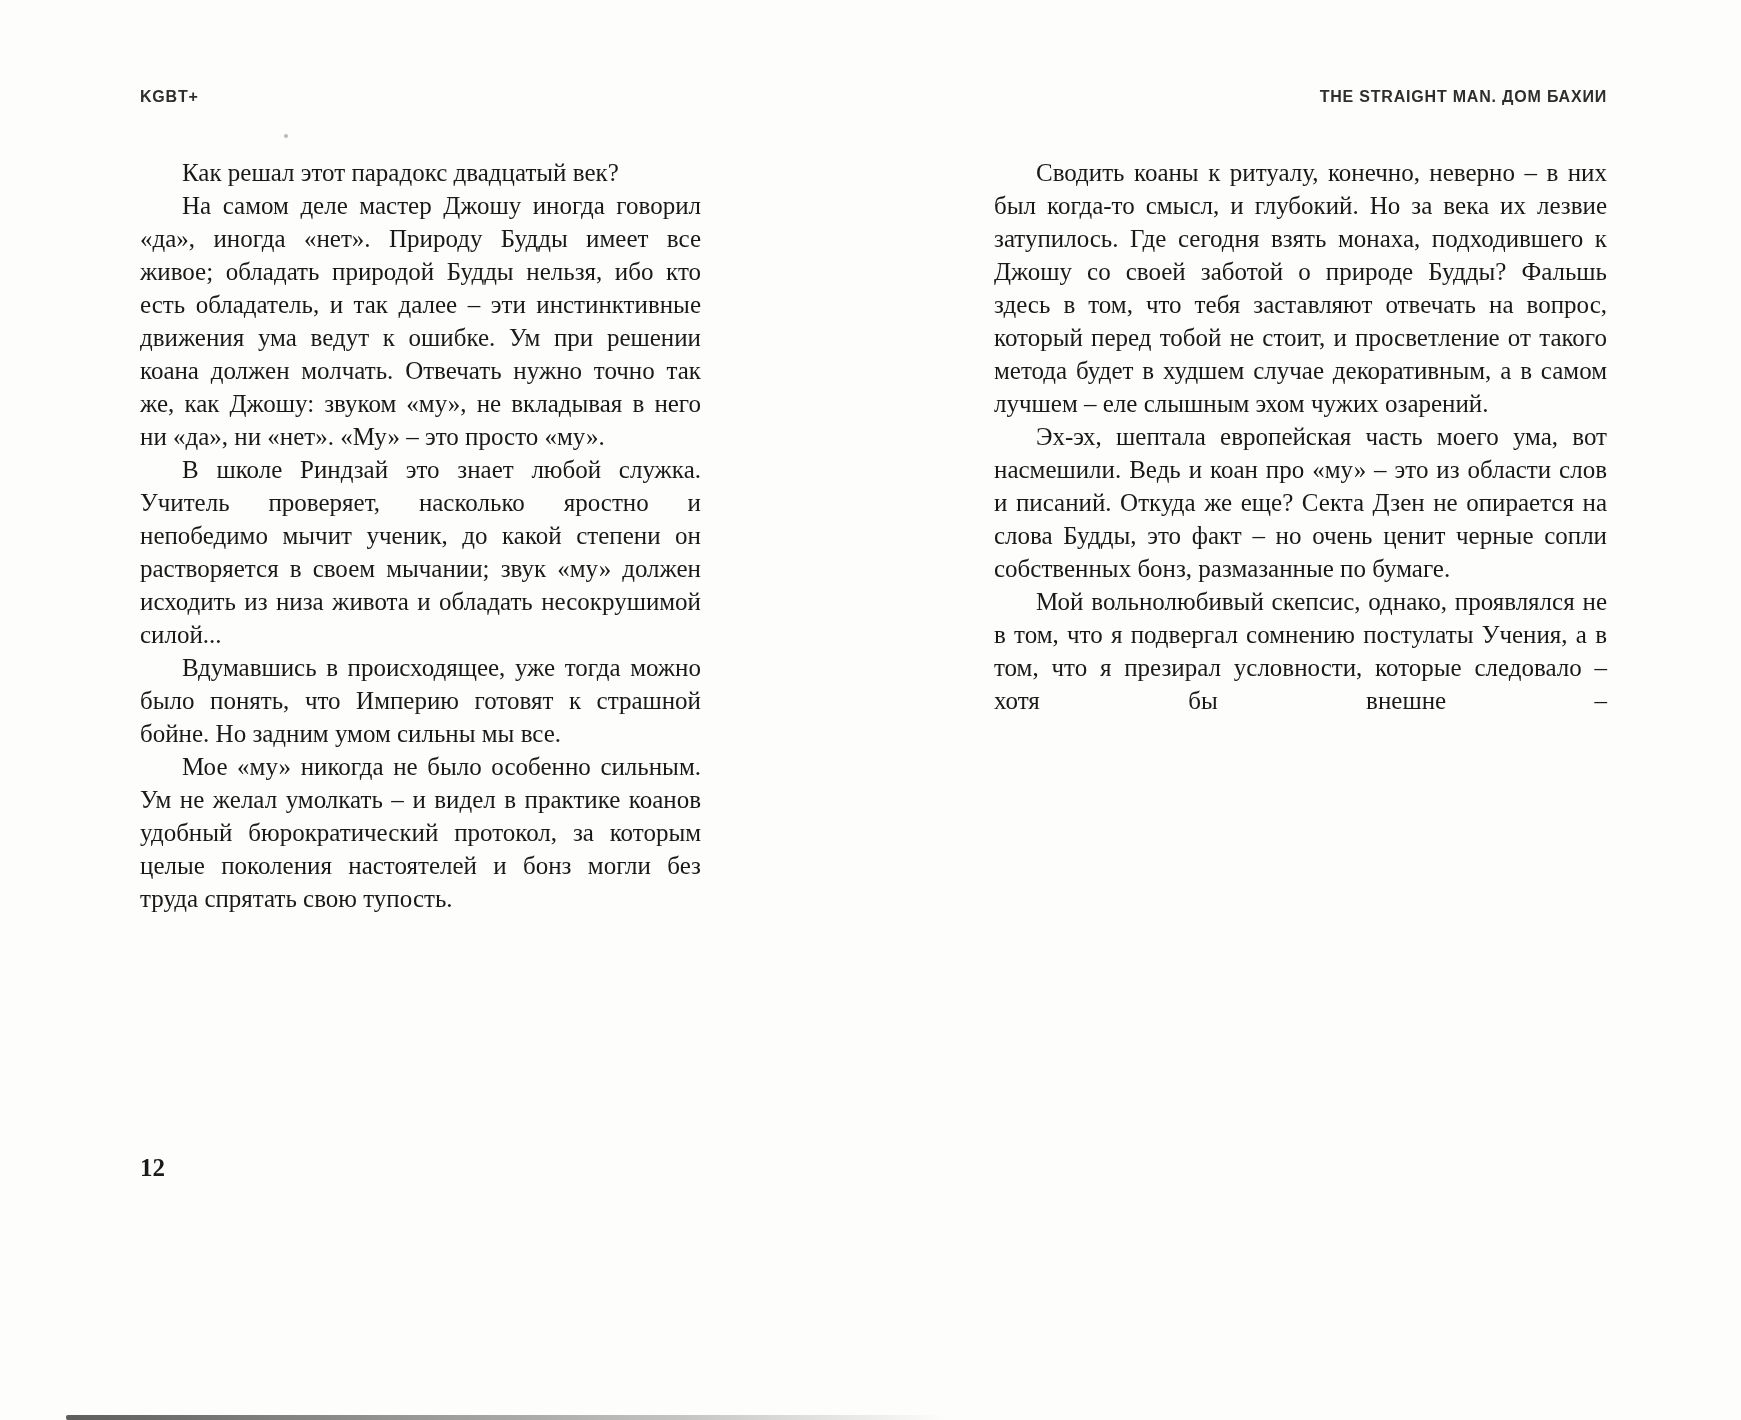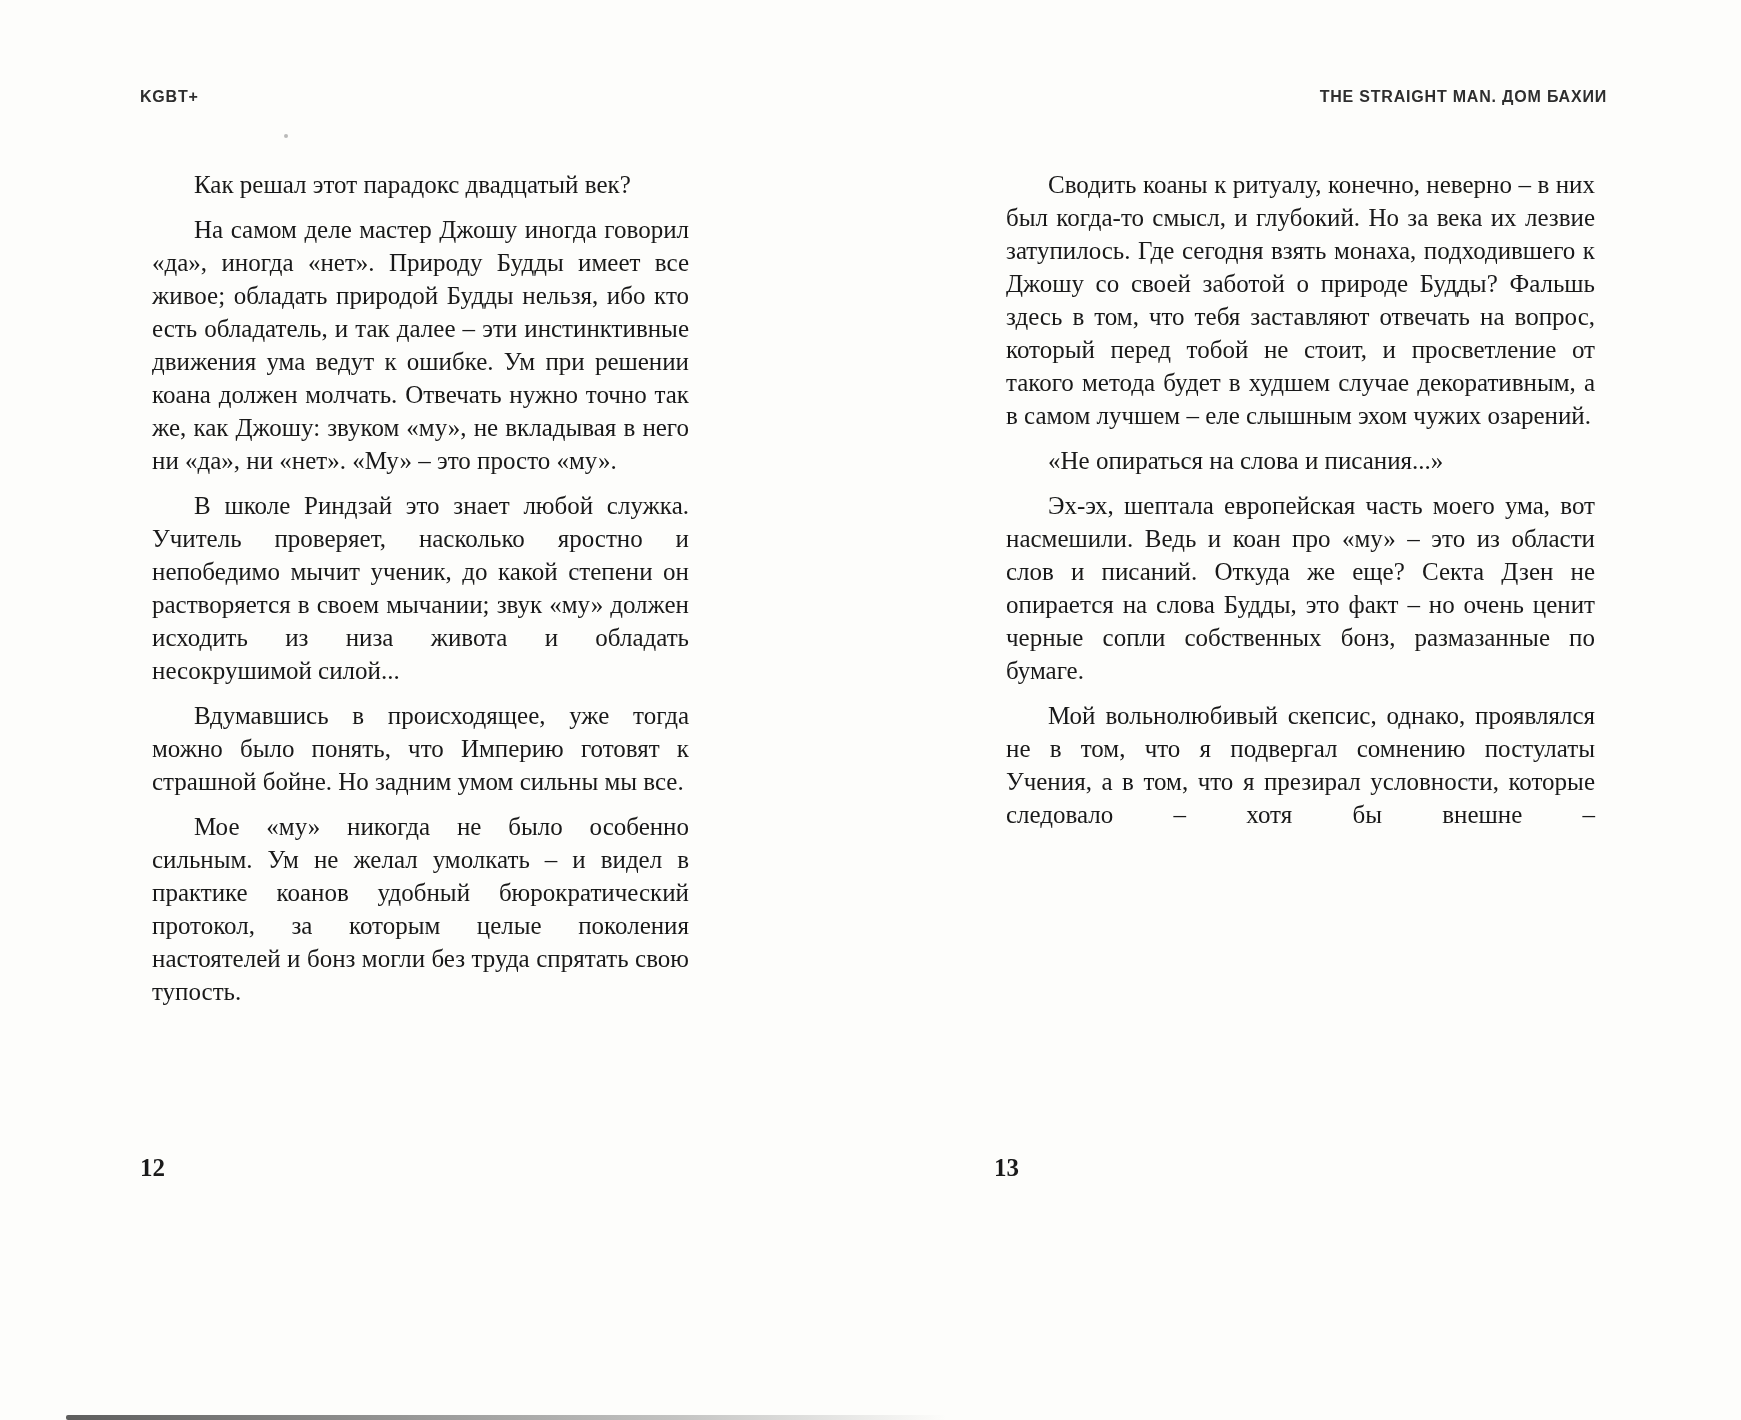--- a/index.html
+++ b/index.html
@@ -46,21 +46,21 @@
     top: 148px;
     font-size: 25px;
     line-height: 33px;
     text-align: justify;
     color: #191919;
   }
   .text-column-left  { left: 140px; width: 561px; }
   .text-column-right { left: 124px; width: 613px; }
 
   p.para {
-    margin: 12px;
+    margin: 0;
     padding: 0;
     text-indent: 42px;
   }
   p.para.no-indent { text-indent: 0; }
   p.para.fill-last { text-align-last: justify; }
 
   .page-number {
     position: absolute;
     top: 1146px;
     font-weight: bold;
@@ -109,23 +109,21 @@
       </div>
 
     <div class="page-number page-number-left">12</div>
   </div>
 
   <div class="page page-right">
     <div class="running-head running-head-right">THE STRAIGHT MAN. ДОМ БАХИИ</div>
 
     <div class="text-column text-column-right">
         <p class="para">Сводить коаны к ритуалу, конечно, неверно – в них был когда-то смысл, и глубокий. Но за века их лезвие затупилось. Где сегодня взять монаха, подходившего к Джошу со своей заботой о природе Будды? Фальшь здесь в том, что тебя заставляют отвечать на вопрос, который перед тобой не стоит, и просветление от такого метода будет в худшем случае декоративным, а в самом лучшем – еле слышным эхом чужих озарений.</p>
-        <p class="para">«Не опираться на слова и писания...»</p>
         <p class="para">Эх-эх, шептала европейская часть моего ума, вот насмешили. Ведь и коан про «му» – это из области слов и писаний. Откуда же еще? Секта Дзен не опирается на слова Будды, это факт – но очень ценит черные сопли собственных бонз, размазанные по бумаге.</p>
         <p class="para fill-last">Мой вольнолюбивый скепсис, однако, проявлялся не в том, что я подвергал сомнению постулаты Учения, а в том, что я презирал условности, которые следовало – хотя бы внешне –</p>
       </div>
 
-    <div class="page-number page-number-right">13</div>
   </div>
 
   <div class="scan-edge-bottom"></div>
 
 </div>
 
 </body></html>

